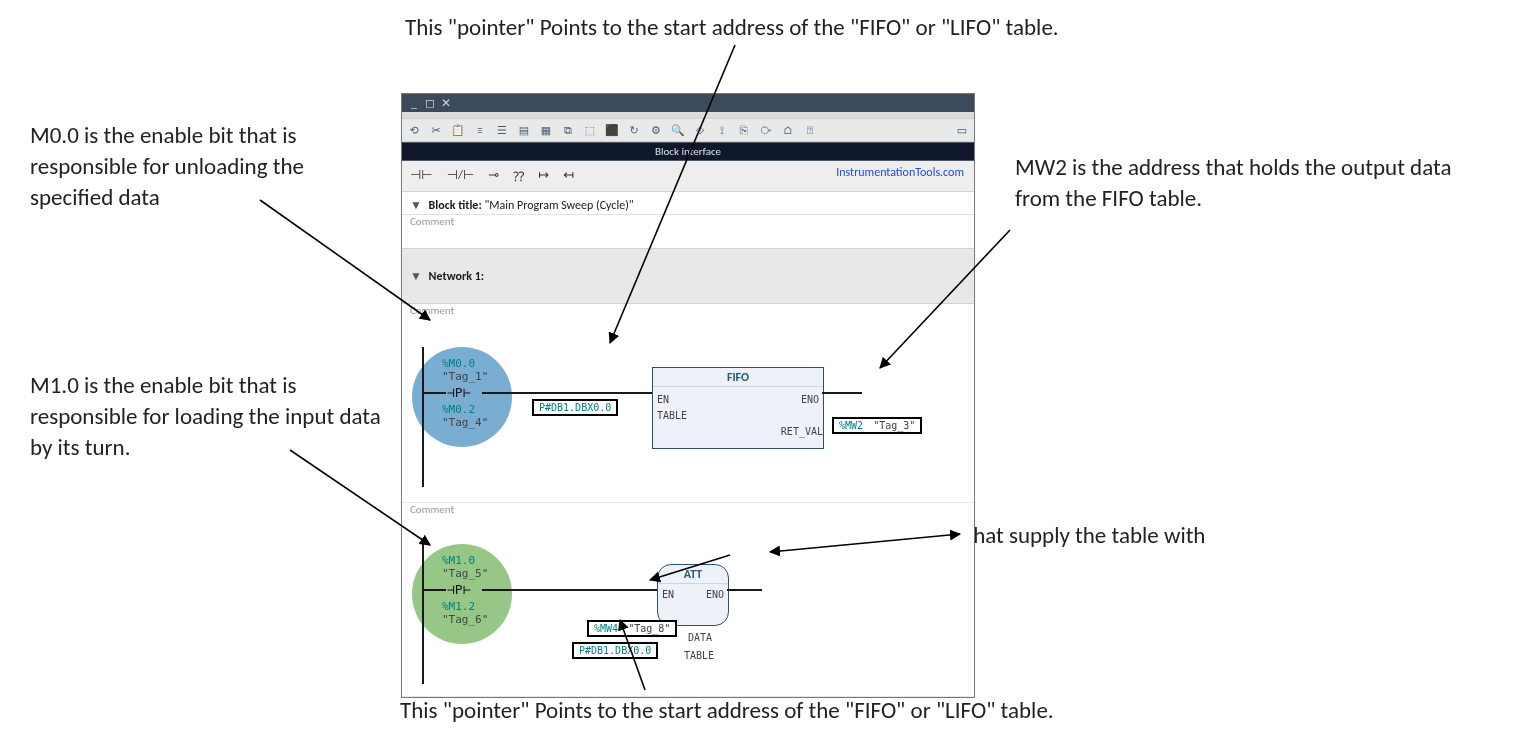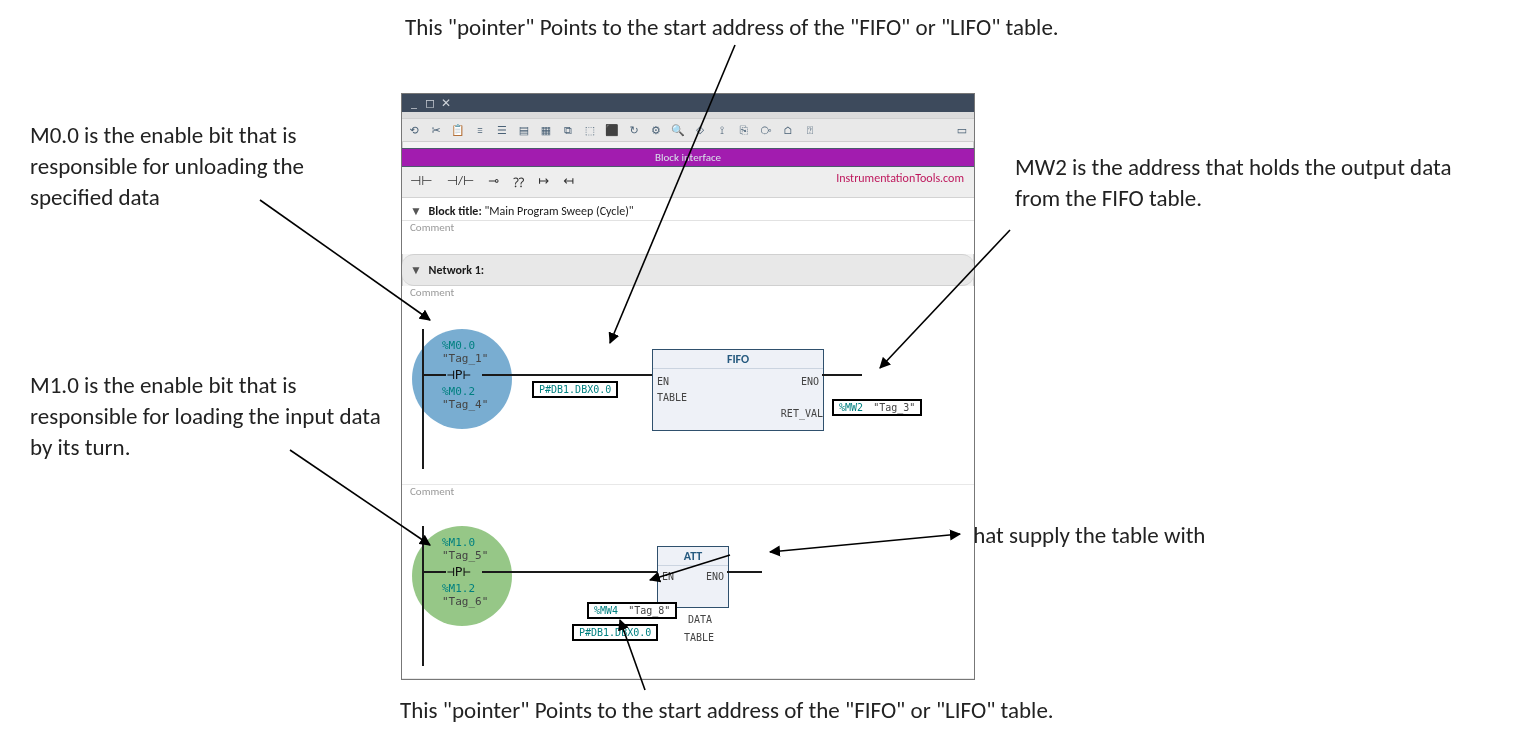--- a/index.html
+++ b/index.html
@@ -63,64 +63,62 @@
     flex-wrap: nowrap;
     align-items: center;
   }
   .tool {
     width: 16px; height: 16px;
     display: inline-flex;
     align-items: center; justify-content: center;
     color: #4a6176;
   }
   .ifc-band {
-    background: #a21caf;
+    background: #0f172a;
     color: #d8e0e8;
     text-align: center;
     font-size: 11px;
     padding: 2px 0;
     border-top: 1px solid #4b5a6d;
     border-bottom: 1px solid #4b5a6d;
-    margin-top: 6px;
   }
   .ladderbar {
     background: #eeeeee;
     padding: 6px 8px;
     border-bottom: 1px solid #d3d3d3;
     display: flex;
     gap: 14px;
     font-size: 13px;
     color: #333;
   }
   .watermark {
     position: absolute;
     right: 10px;
     top: 4px;
     font-size: 12px;
-    color: #be185d;
+    color: #1d4ed8;
   }
   .blk-title-row {
     background: #fff;
     padding: 6px 8px 2px;
     font-size: 12px;
     border-bottom: 1px solid #e2e2e2;
   }
   .blk-title-row .caret { color:#555; margin-right:4px; }
   .blk-title-row .lbl { font-weight: bold; }
   .comment-line {
     color: #999; font-size: 11px; padding: 0 8px 20px;
     background:#fff;
   }
   .network-hdr {
     background: #e8e8e8;
     border-top: 1px solid #d0d0d0;
     border-bottom: 1px solid #d0d0d0;
-    padding: 8px 8px;
-    font-size: 12px;
-    border-radius: 12px;
+    padding: 20px 8px;
+    font-size: 12px;
   }
   .network-hdr .caret{color:#555;margin-right:4px;}
   .canvas {
     background: #fff;
     position: relative;
     height: 165px;
     border-bottom: 1px solid #e8e8e8;
   }
   .canvas2 { height: 160px; }
   
@@ -305,21 +303,21 @@
 
     <div class="addr" style="left:40px; top:18px;">%M1.0</div>
     <div class="tagq" style="left:40px; top:31px;">"Tag_5"</div>
     <div class="contact" style="left:45px; top:46px;">⊣P⊢</div>
     <div class="addr" style="left:40px; top:64px;">%M1.2</div>
     <div class="tagq" style="left:40px; top:77px;">"Tag_6"</div>
 
     <div class="wire" style="left:22px; top:53px; width:22px;"></div>
     <div class="wire" style="left:80px; top:53px; width:175px;"></div>
 
-    <div class="fbx" style="left:255px; top:28px; width:70px; height:60px;">
+    <div class="fbx" style="left:255px; top:28px; width:70px; height:60px;border-radius:14px;">
       <div class="fbx-title">ATT</div>
       <div class="port" style="left:4px; top:24px;">EN</div>
       <div class="port" style="right:4px; top:24px;">ENO</div>
     </div>
     <div class="port" style="left:286px; top:96px; font-size:10px;">DATA</div>
     <div class="port" style="left:282px; top:114px; font-size:10px;">TABLE</div>
 
     <div class="wire" style="left:325px; top:53px; width:35px;"></div>
 
     <div class="pill" style="left:185px; top:84px;">

